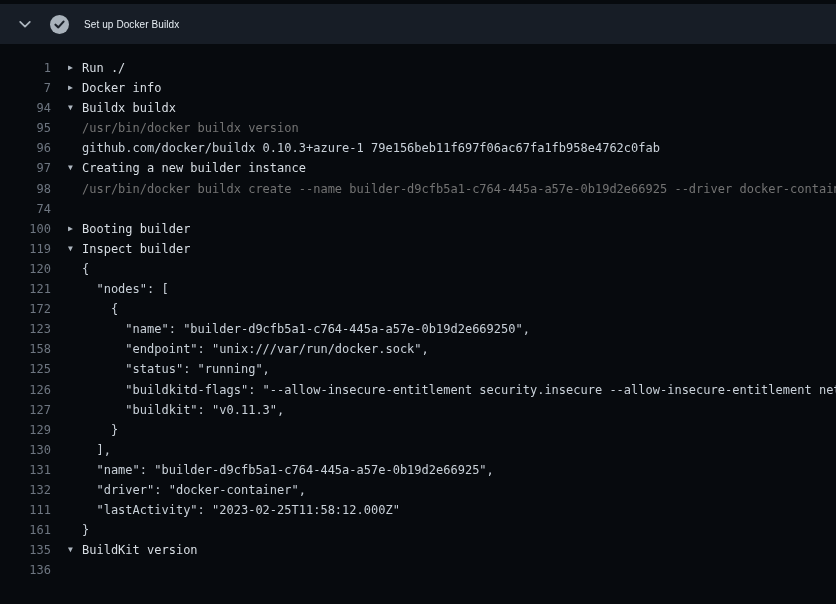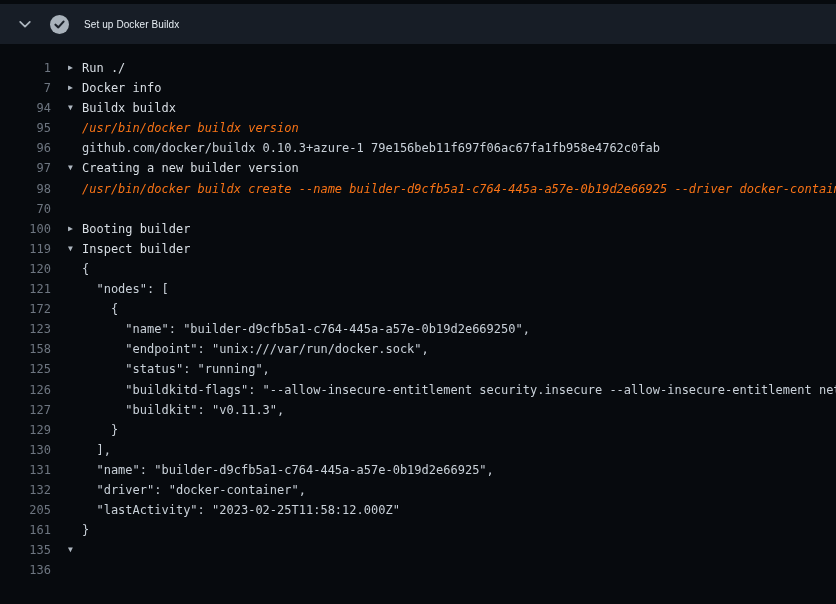--- a/index.html
+++ b/index.html
@@ -59,21 +59,21 @@
     padding-left: 17px;
     font-size: 8px;
     color: #aeb7c0;
   }
   .log-line .text {
     color: #c9d1d9;
     overflow: hidden;
   }
   .log-line.group { cursor: pointer; }
   .log-line.group .text { color: #d8dee4; }
-  .log-line.command .text { color: #f97316; font-style: italic; }
+  .log-line.command .text { color: #737373; }
 </style>
 </head>
 <body>
 
 <div class="step-header">
   <span class="chevron-wrap">
     <svg width="14" height="14" viewBox="0 0 16 16" fill="none">
       <path d="M2.5 5.5 L8 11 L13.5 5.5" stroke="currentColor" stroke-width="2" stroke-linecap="round" stroke-linejoin="round"></path>
     </svg>
   </span>
@@ -108,29 +108,29 @@
     <span class="text">/usr/bin/docker buildx version</span>
   </div>
     <div class="log-line output">
     <span class="num">96</span>
     <span class="arrow"></span>
     <span class="text">github.com/docker/buildx 0.10.3+azure-1 79e156beb11f697f06ac67fa1fb958e4762c0fab</span>
   </div>
     <div class="log-line group">
     <span class="num">97</span>
     <span class="arrow">▼</span>
-    <span class="text">Creating a new builder version</span>
+    <span class="text">Creating a new builder instance</span>
   </div>
     <div class="log-line command">
     <span class="num">98</span>
     <span class="arrow"></span>
     <span class="text">/usr/bin/docker buildx create --name builder-d9cfb5a1-c764-445a-a57e-0b19d2e66925 --driver docker-container</span>
   </div>
     <div class="log-line output">
-    <span class="num">70</span>
+    <span class="num">74</span>
     <span class="arrow"></span>
   </div>
     <div class="log-line group">
     <span class="num">100</span>
     <span class="arrow">▶</span>
     <span class="text">Booting builder</span>
   </div>
     <div class="log-line group">
     <span class="num">119</span>
     <span class="arrow">▼</span>
@@ -190,30 +190,31 @@
     <span class="num">131</span>
     <span class="arrow"></span>
     <span class="text">  "name": "builder-d9cfb5a1-c764-445a-a57e-0b19d2e66925",</span>
   </div>
     <div class="log-line output">
     <span class="num">132</span>
     <span class="arrow"></span>
     <span class="text">  "driver": "docker-container",</span>
   </div>
     <div class="log-line output">
-    <span class="num">205</span>
+    <span class="num">111</span>
     <span class="arrow"></span>
     <span class="text">  "lastActivity": "2023-02-25T11:58:12.000Z"</span>
   </div>
     <div class="log-line output">
     <span class="num">161</span>
     <span class="arrow"></span>
     <span class="text">}</span>
   </div>
     <div class="log-line group">
     <span class="num">135</span>
     <span class="arrow">▼</span>
+    <span class="text">BuildKit version</span>
   </div>
     <div class="log-line output">
     <span class="num">136</span>
     <span class="arrow"></span>
   </div>
   </div>
 
 </body></html>

